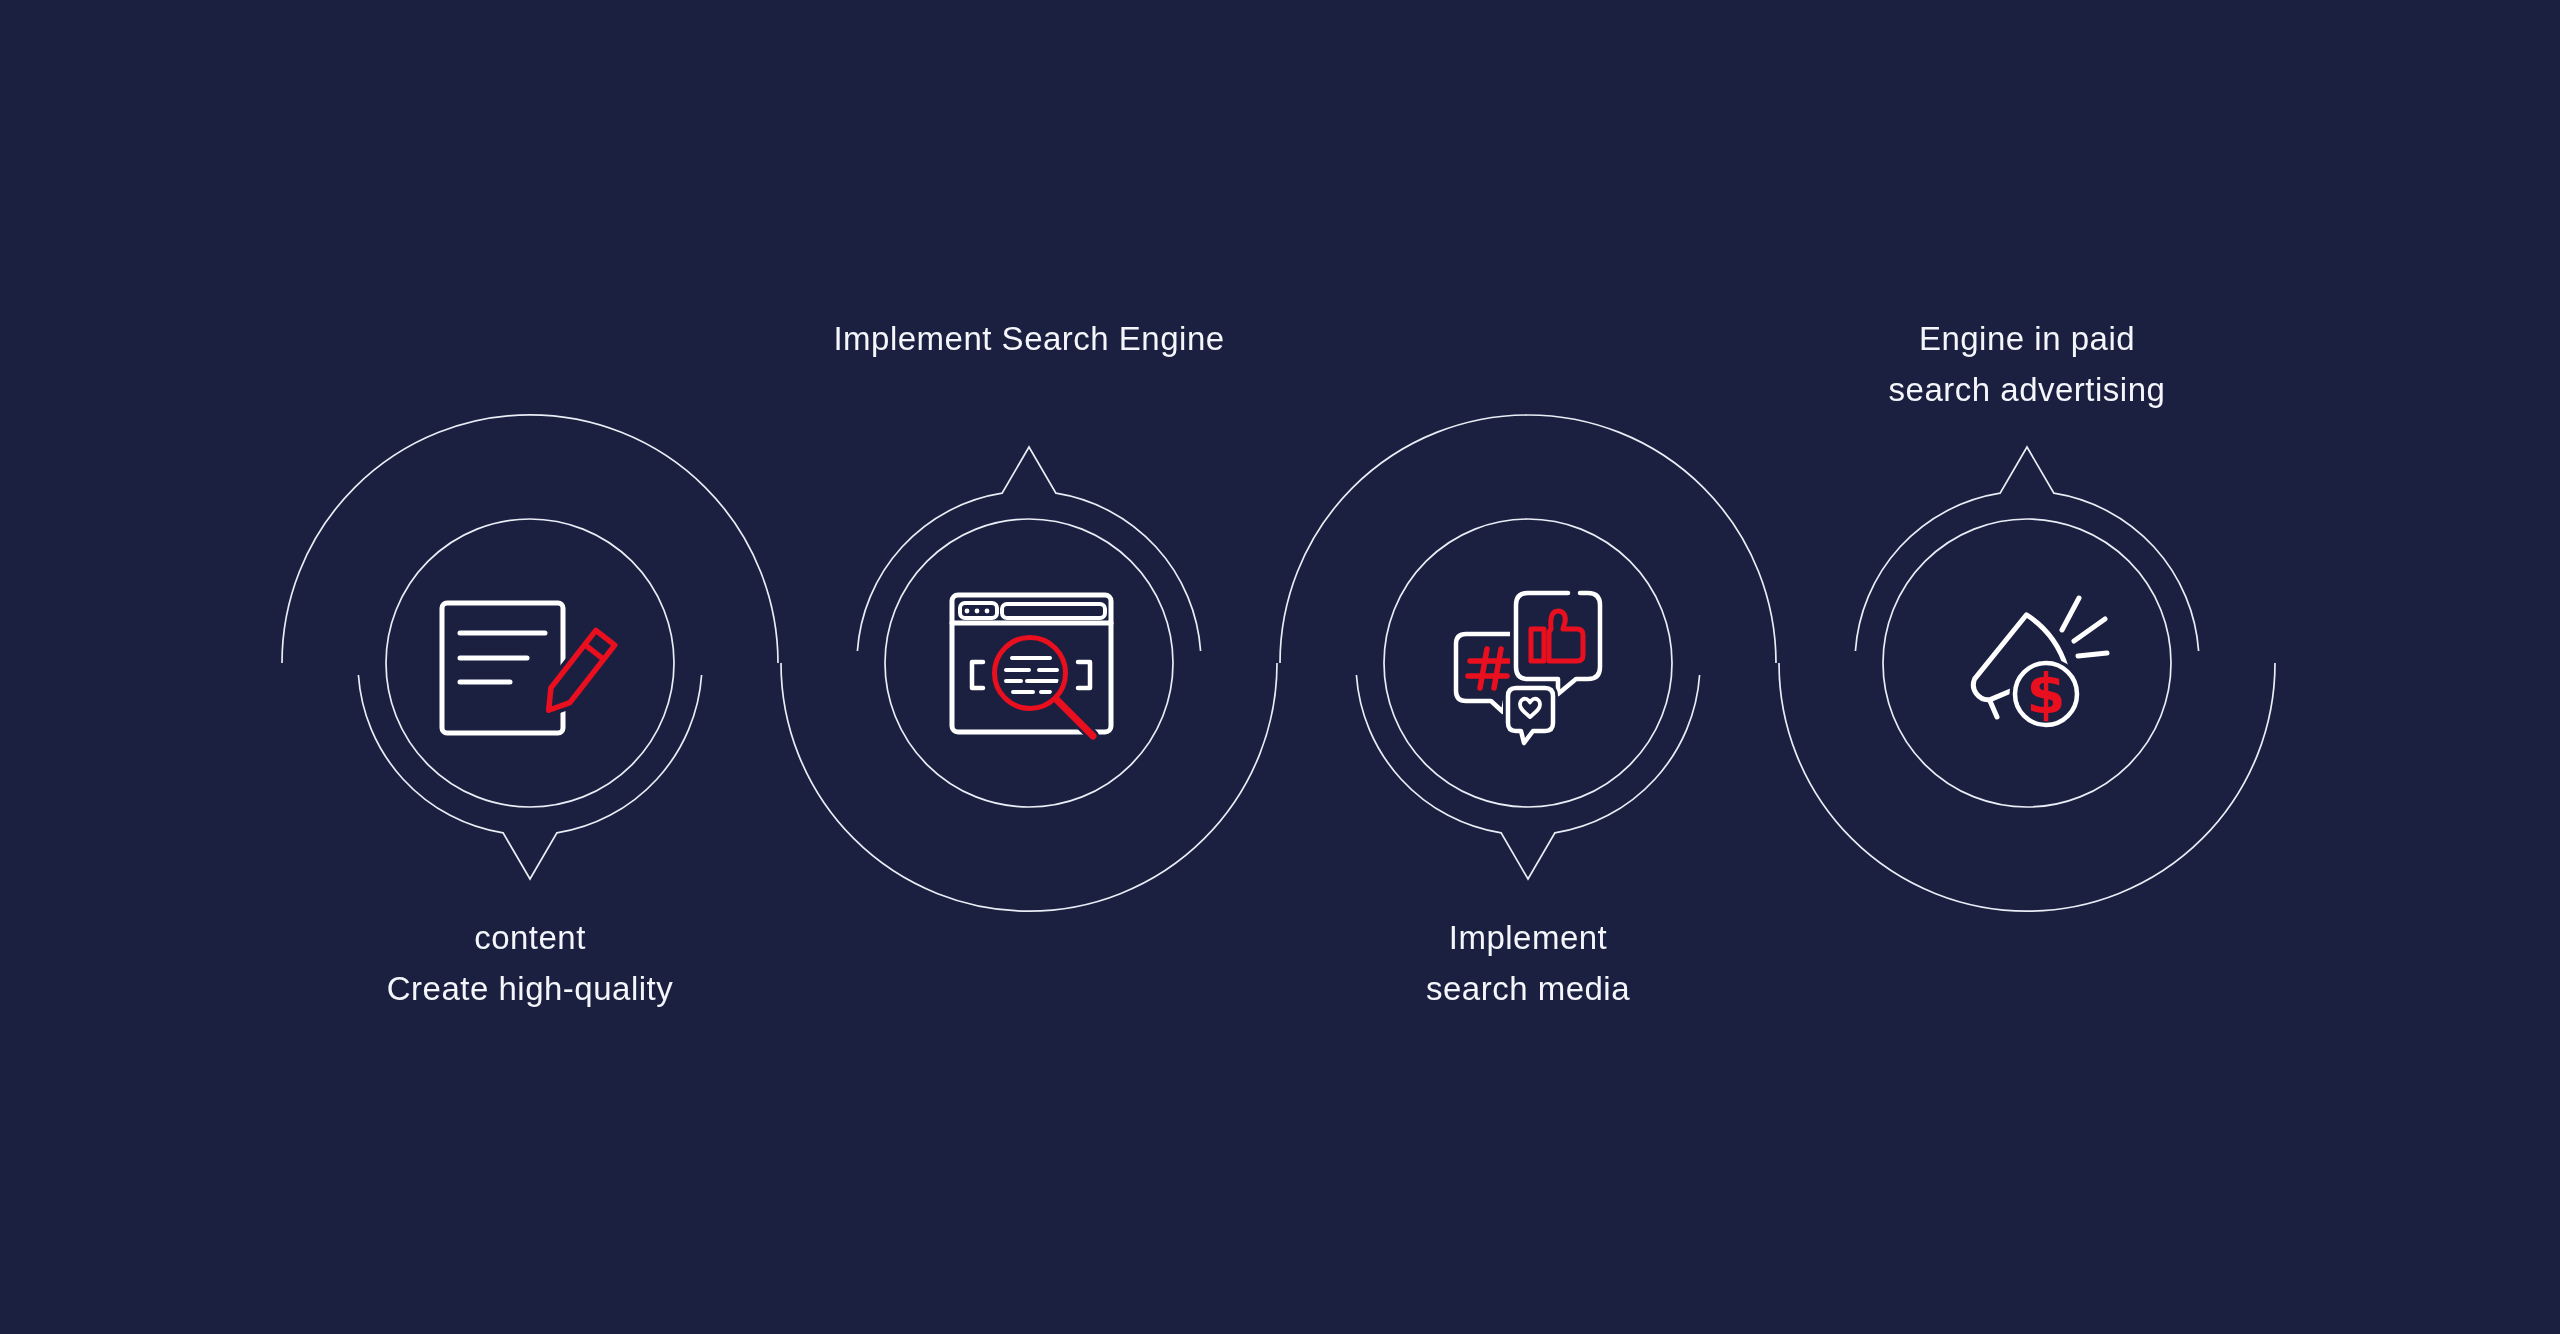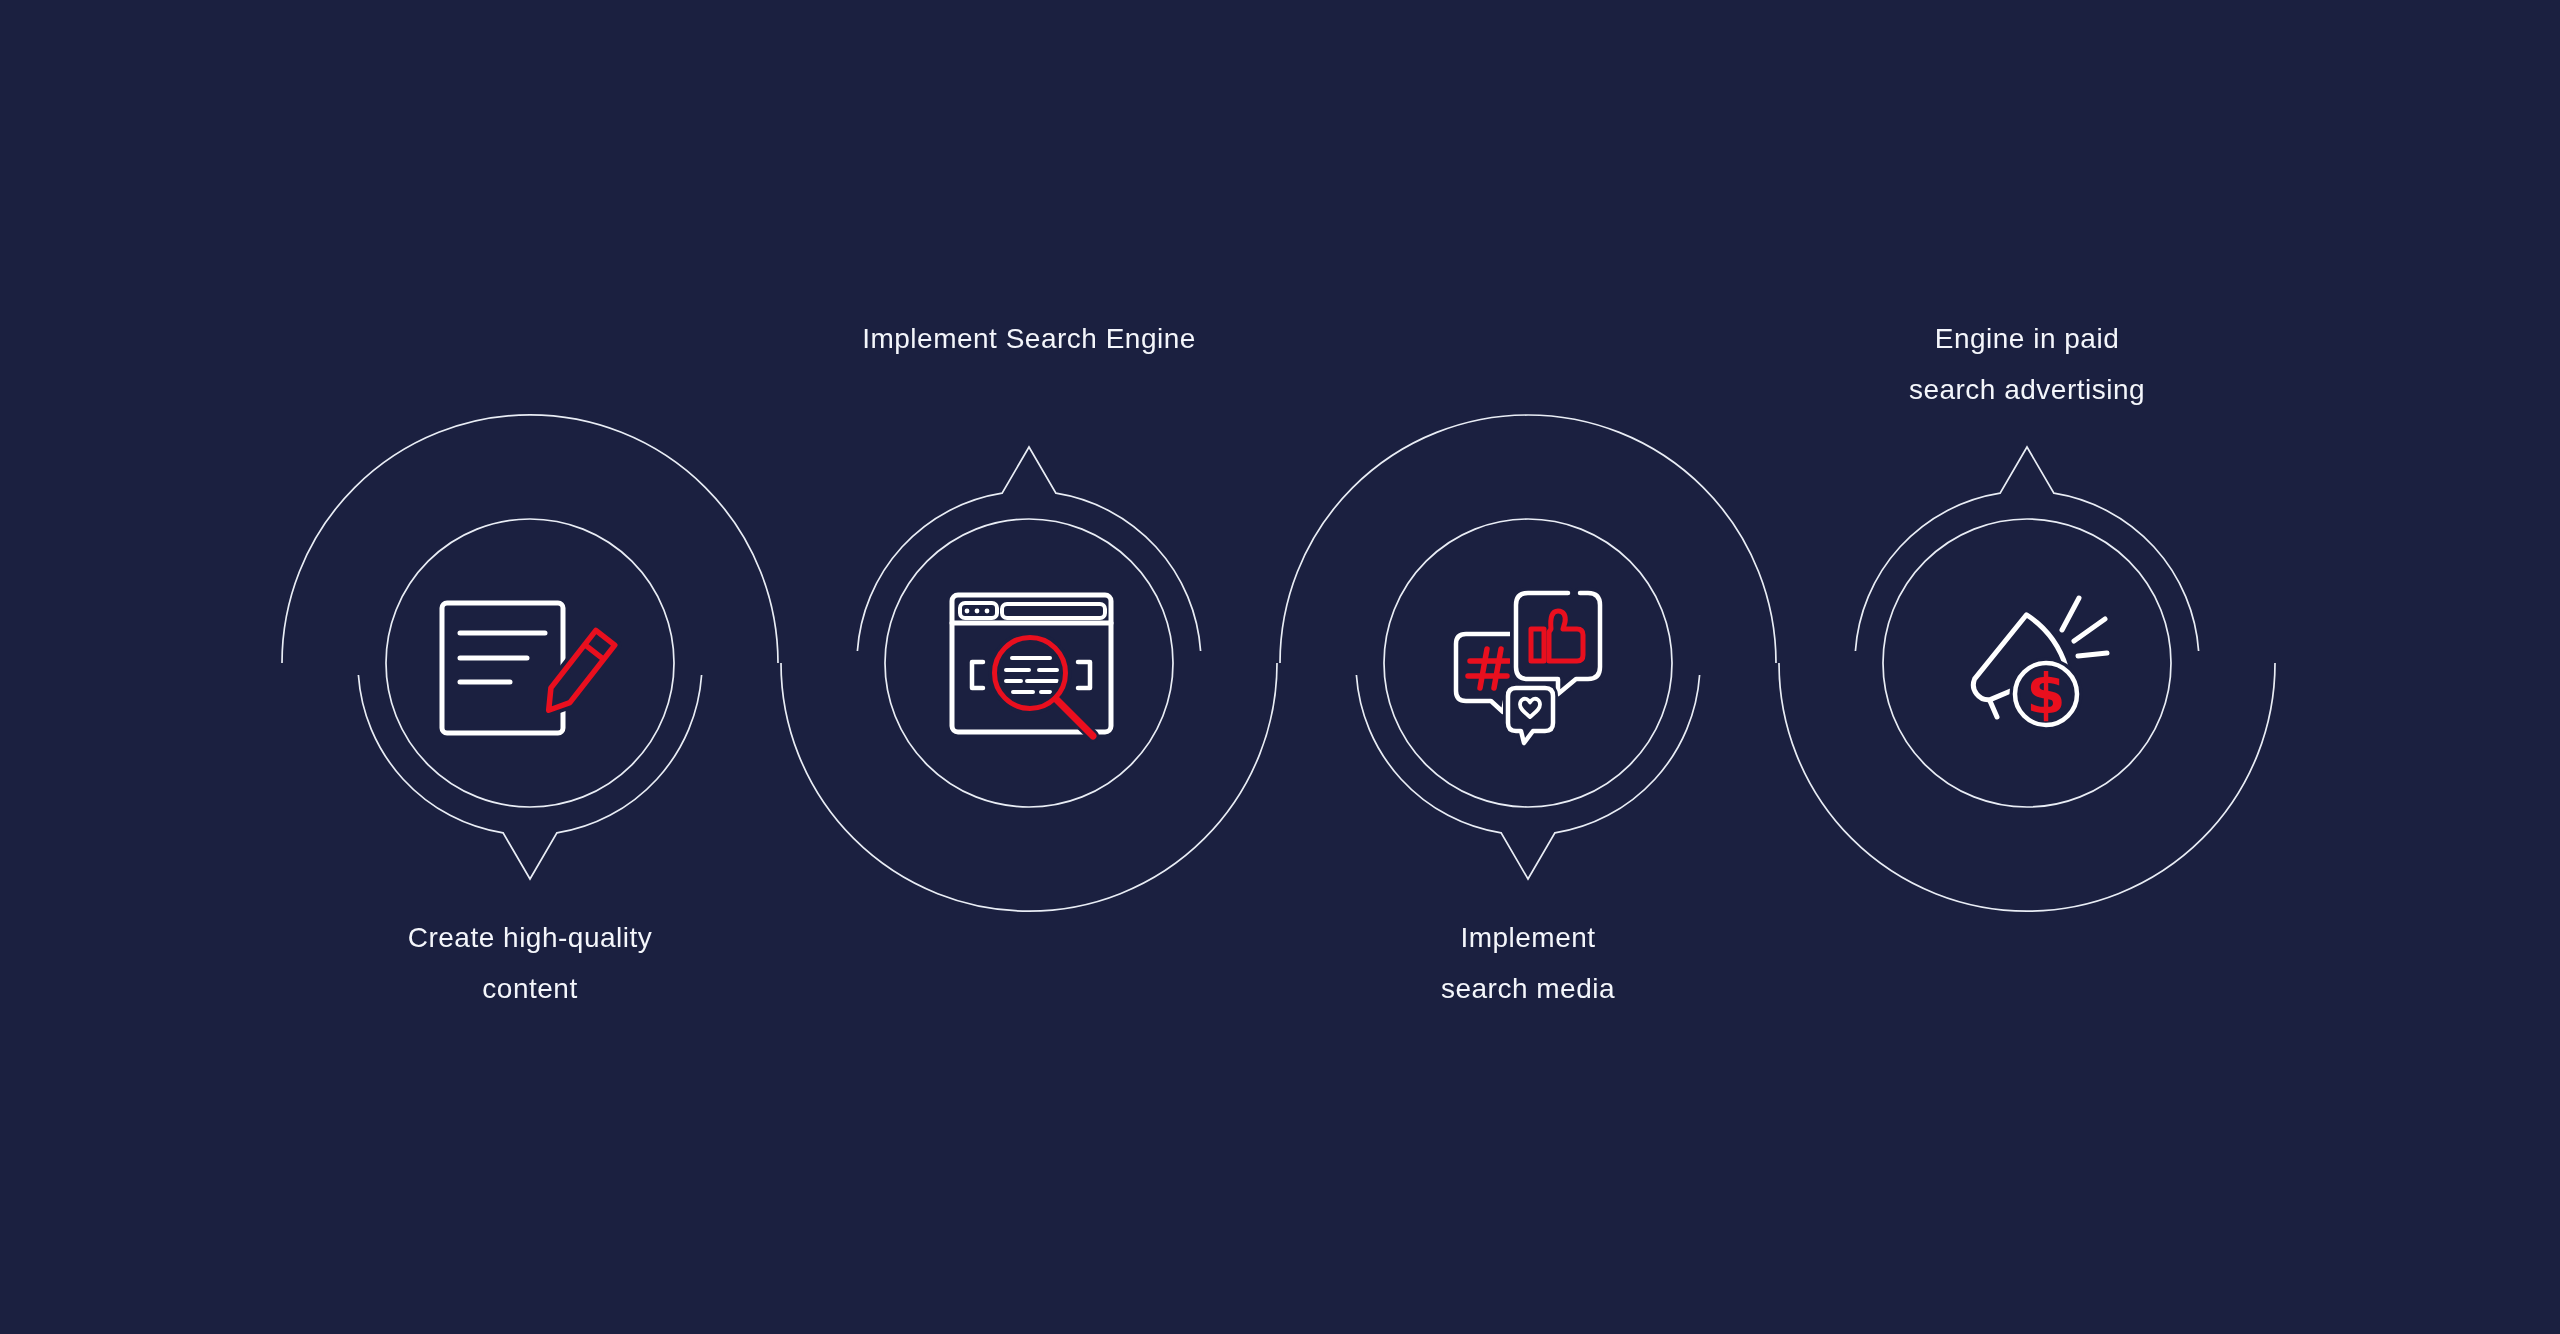--- a/index.html
+++ b/index.html
@@ -10,21 +10,21 @@
           font-family:"Liberation Sans",sans-serif;}
   svg{position:absolute;left:0;top:0;}
   .ln{fill:none;stroke:var(--line);stroke-width:1.7;}
   .wt{fill:none;stroke:var(--icon);stroke-linecap:round;stroke-linejoin:round;}
   .wtf{fill:var(--icon);stroke:none;}
   .rd{fill:none;stroke:var(--red);stroke-linecap:round;stroke-linejoin:round;}
   .halo{fill:none;stroke:var(--bg);stroke-linecap:round;stroke-linejoin:round;}
   .halof{fill:var(--bg);stroke:var(--bg);stroke-linecap:round;stroke-linejoin:round;}
   .dollar{fill:var(--red);font-family:"DejaVu Sans",sans-serif;font-weight:700;font-size:56px;text-anchor:middle;}
   .label{position:absolute;width:520px;text-align:center;color:var(--text);
-         font-size:28px;line-height:51px;font-weight:400;letter-spacing:.5px;}
+         font-size:33px;line-height:51px;font-weight:400;letter-spacing:.5px;}
 </style>
 </head>
 <body>
 
 <div class="canvas">
 
   <svg width="2560" height="1334" viewBox="0 0 2560 1334">
 
     <g>
       <path class="ln" d="M 282,663 A 248 248 0 1 1 778,663"></path>
@@ -96,22 +96,22 @@
       <path class="wt" stroke-width="5" transform="translate(2016,664) rotate(-37)" d="M 38,-33 Q 50,0 38,33 L -42,13 A 15 15 0 0 1 -42,-13 Z"></path>
       <path class="wt" stroke-width="5" d="M1990,701 L1997,717"></path>
       <path class="wt" stroke-width="5" d="M2062,630 L2079,598 M2074,641 L2105,619 M2078,656 L2107,653"></path>
       <circle class="halof" cx="2046" cy="694" r="31" stroke-width="11"></circle>
       <circle class="wt" cx="2046" cy="694" r="31" stroke-width="4.5"></circle>
       <text class="dollar" x="2046" y="713">$</text>
     </g>
   </svg>
 
   <div class="label" style="left:270px;top:912px">
+    <div>content</div>
     <div>Create high-quality</div>
-    <div>content</div>
   </div>
 
   <div class="label" style="left:769px;top:313px">
     <div>Implement Search Engine</div>
   </div>
 
   <div class="label" style="left:1268px;top:912px">
     <div>Implement</div>
     <div>search media</div>
   </div>

